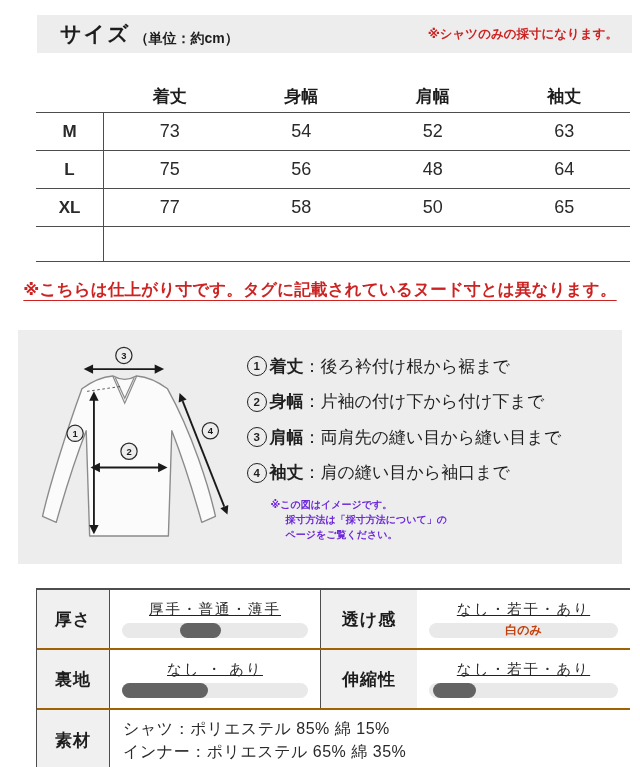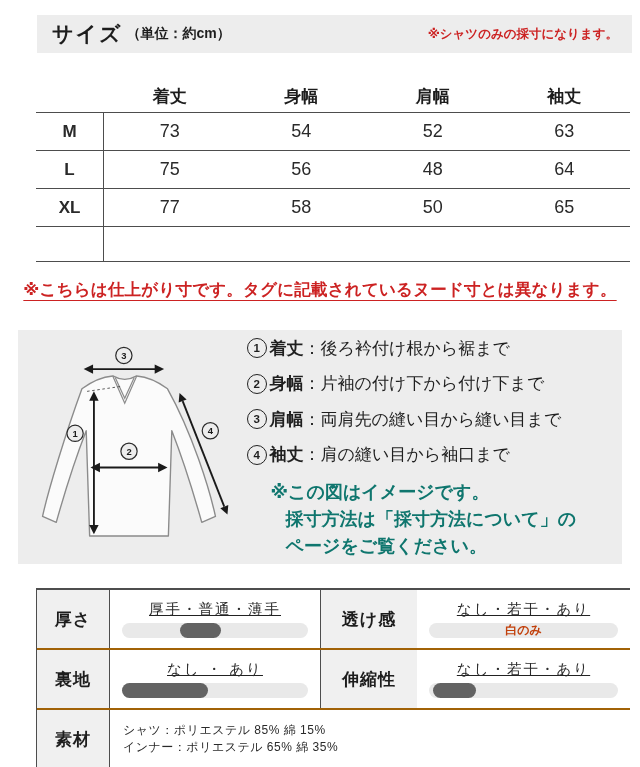--- a/index.html
+++ b/index.html
@@ -7,21 +7,21 @@
     width:640px;height:767px;overflow:hidden;
     font-family:"Liberation Sans","DejaVu Sans",sans-serif;
     color:#222;-webkit-font-smoothing:antialiased;
   }
   
   .header-bar{
     margin:15px 8px 0 37px;height:38px;background:#ededed;
     display:flex;align-items:center;justify-content:space-between;
     padding:0 14px 0 15px;box-sizing:border-box;
   }
-  .title-wrap{display:flex;align-items:center;}
+  .title-wrap{display:flex;align-items:flex-end;margin-left:8px;}
   .page-title{font-size:21px;font-weight:bold;letter-spacing:2px;color:#1d1d1d;}
   .page-title-unit{font-size:14px;font-weight:600;margin-left:4px;color:#1d1d1d;}
   .header-note{color:#cc2222;font-size:12.5px;font-weight:600;}
   
   .size-table{margin:27px 10px 0 36px;}
   .st-row{display:grid;grid-template-columns:68px repeat(4,1fr);}
   .st-head .st-cell{height:32px;font-size:17px;font-weight:600;color:#1d1d1d;}
   .st-cell{display:flex;align-items:center;justify-content:center;height:37px;font-size:18px;color:#2a2a2a;}
   .st-data{border-top:1.5px solid #4d4d4d;}
   .st-empty{border-top:1.5px solid #4d4d4d;border-bottom:1.5px solid #4d4d4d;}
@@ -41,21 +41,21 @@
   }
   .shirt-svg{height:214px;width:auto;flex-shrink:0;}
   .guide-text{padding-left:14px;padding-top:2px;}
   .guide-item{display:flex;align-items:center;font-size:17px;margin-bottom:12.5px;color:#1f1f1f;white-space:nowrap;}
   .cnum{
     width:18px;height:18px;border:1.4px solid #222;border-radius:50%;
     display:inline-flex;align-items:center;justify-content:center;
     font-size:11.5px;font-weight:600;margin-right:3px;flex-shrink:0;background:transparent;
   }
   .guide-label{font-weight:bold;}
-  .guide-note{color:#0f766e;font-weight:bold;font-size:18px;line-height:1.5;margin-top:4px;padding-left:24px;}
+  .guide-note{color:#6d28d9;font-weight:bold;font-size:10px;line-height:1.5;margin-top:4px;padding-left:24px;}
   .guide-note .note-line{display:block;}
   .guide-note .note-line + .note-line{padding-left:15px;}
   
   .spec-table{
     margin:24px 10px 0 36px;
     border-top:2px solid #4d4d4d;border-bottom:2px solid #4d4d4d;border-left:1px solid #4d4d4d;
   }
   .spec-row{display:grid;grid-template-columns:73px 210px 97px 1fr;}
   .spec-row + .spec-row{border-top:2px solid #a16207;}
   .spec-row-material{display:grid;grid-template-columns:73px 1fr;}
@@ -70,21 +70,21 @@
     padding:7px 12px;box-sizing:border-box;min-height:58px;text-decoration:underline;
   }
   .scale-label{font-size:14.5px;letter-spacing:2px;margin-bottom:4px;color:#2a2a2a;white-space:nowrap;}
   .track{position:relative;width:100%;height:15px;background:#e9e9e9;border-radius:8px;}
   .pill{position:absolute;top:0;height:15px;background:#636363;border-radius:8px;}
   .track-note{position:absolute;left:0;top:0;width:100%;text-align:center;color:#c2410c;font-size:12px;font-weight:bold;line-height:15px;}
   .material-value{
     display:flex;flex-direction:column;justify-content:center;
     padding:7px 0 7px 13px;min-height:48px;box-sizing:border-box;
   }
-  .material-line{font-size:12px;line-height:1.45;color:#2a2a2a;letter-spacing:0.5px;}
+  .material-line{font-size:16px;line-height:1.45;color:#2a2a2a;letter-spacing:0.5px;}
   
   .shirt-outline{fill:#fbfbfb;stroke:#8b8b8b;stroke-width:1.6;stroke-linejoin:round;}
   .neck-line{fill:none;stroke:#8b8b8b;stroke-width:1.4;}
   .arrow{stroke:#1a1a1a;stroke-width:2.2;}
   .arrow-head{fill:#1a1a1a;stroke:none;}
   .dash{stroke:#444;stroke-width:1;stroke-dasharray:3 3;}
   .mcircle{fill:#ededed;stroke:#2a2a2a;stroke-width:1.4;}
   .mnum{font-size:11px;font-weight:bold;fill:#1a1a1a;text-anchor:middle;}
 </style>
 </head>

